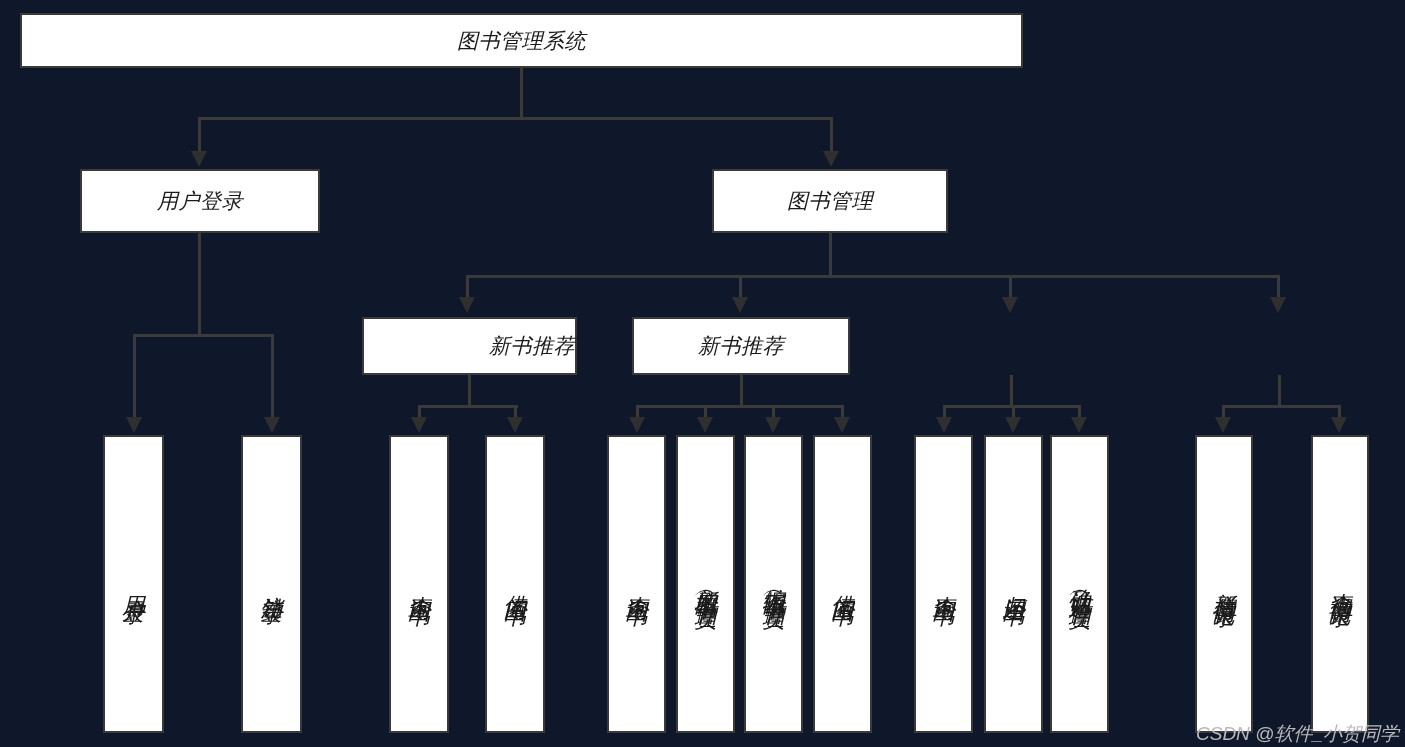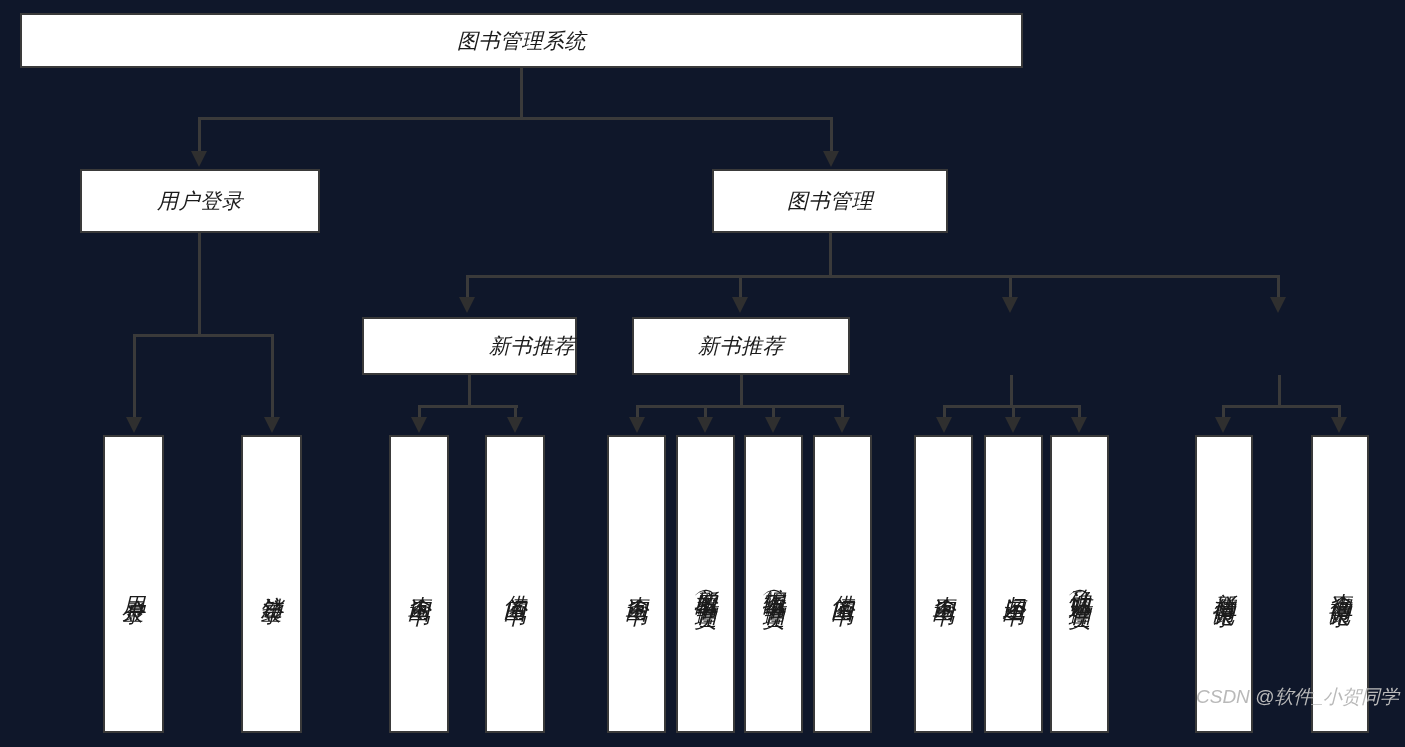--- a/index.html
+++ b/index.html
@@ -202,15 +202,15 @@
     <span class="txt">确认归还（管理员）</span>
   </div>
 
   <div class="node v" style="left:1195px; top:435px; width:58px; height:298px;">
     <span class="txt">新增借阅记录</span>
   </div>
   <div class="node v" style="left:1311px; top:435px; width:58px; height:298px;">
     <span class="txt">查询借阅记录</span>
   </div>
 
-  <div id="watermark" style="left:1196px; top:684px;">CSDN @软件_小贺同学</div>
+  <div id="watermark" style="left:1196px; top:721px;">CSDN @软件_小贺同学</div>
 
 </div>
 
 </body></html>

